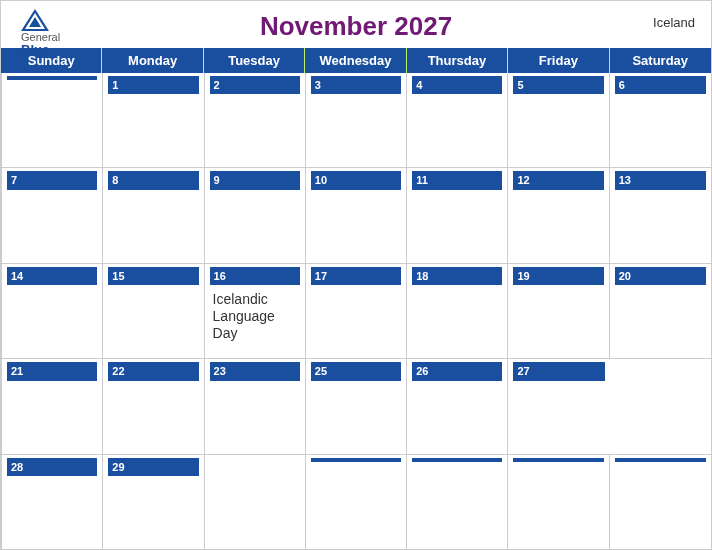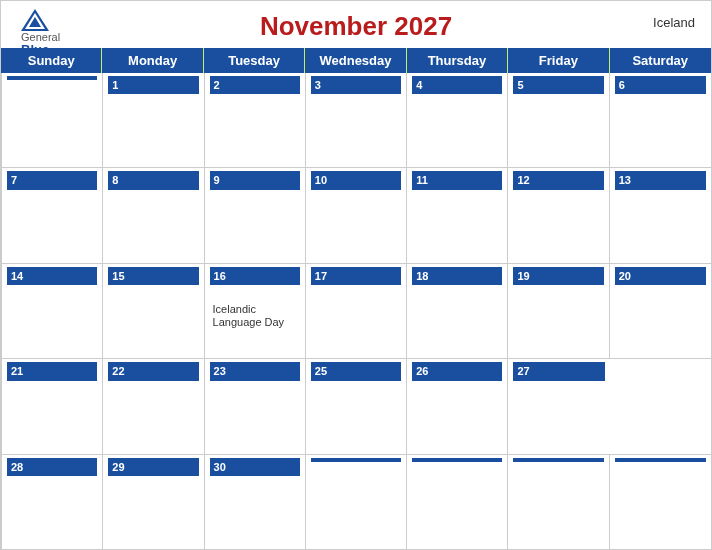--- a/index.html
+++ b/index.html
@@ -34,21 +34,21 @@
       align-items: flex-start;
     }
     .logo-row {
       display: flex;
       align-items: center;
       gap: 2px;
     }
     .calendar-title {
       font-size: 26px;
       font-weight: bold;
-      color: #b91c1c;
+      color: #701a75;
       text-align: center;
     }
     .country-label {
       position: absolute;
       right: 16px;
       top: 14px;
       font-size: 13px;
       color: #333;
     }
     .calendar-grid {
@@ -90,23 +90,23 @@
     .day-cell {
       border-right: 1px solid #ccc;
       padding: 3px 5px;
       position: relative;
       min-height: 0;
     }
     .day-cell:last-child {
       border-right: none;
     }
     .event-text {
-      font-size: 11px;
+      font-size: 14px;
       color: #333;
-      margin-top: 16px;
+      margin-top: 4px;
       line-height: 1.2;
     }
     
     .day-cell-inner {
       display: flex;
       flex-direction: column;
       height: 100%;
     }
     .num-area {
       background: #1a4fa0;
@@ -333,21 +333,20 @@
             </div>
           </div>
           <div class="day-cell">
             <div class="day-cell-inner">
               <div class="num-area">29</div>
               <div class="content-area"></div>
             </div>
           </div>
           <div class="day-cell">
             <div class="day-cell-inner">
-              <div class="num-area">30</div>
               <div class="content-area"></div>
             </div>
           </div>
           <div class="day-cell">
             <div class="day-cell-inner">
               <div class="num-area"></div>
               <div class="content-area"></div>
             </div>
           </div>
           <div class="day-cell">

